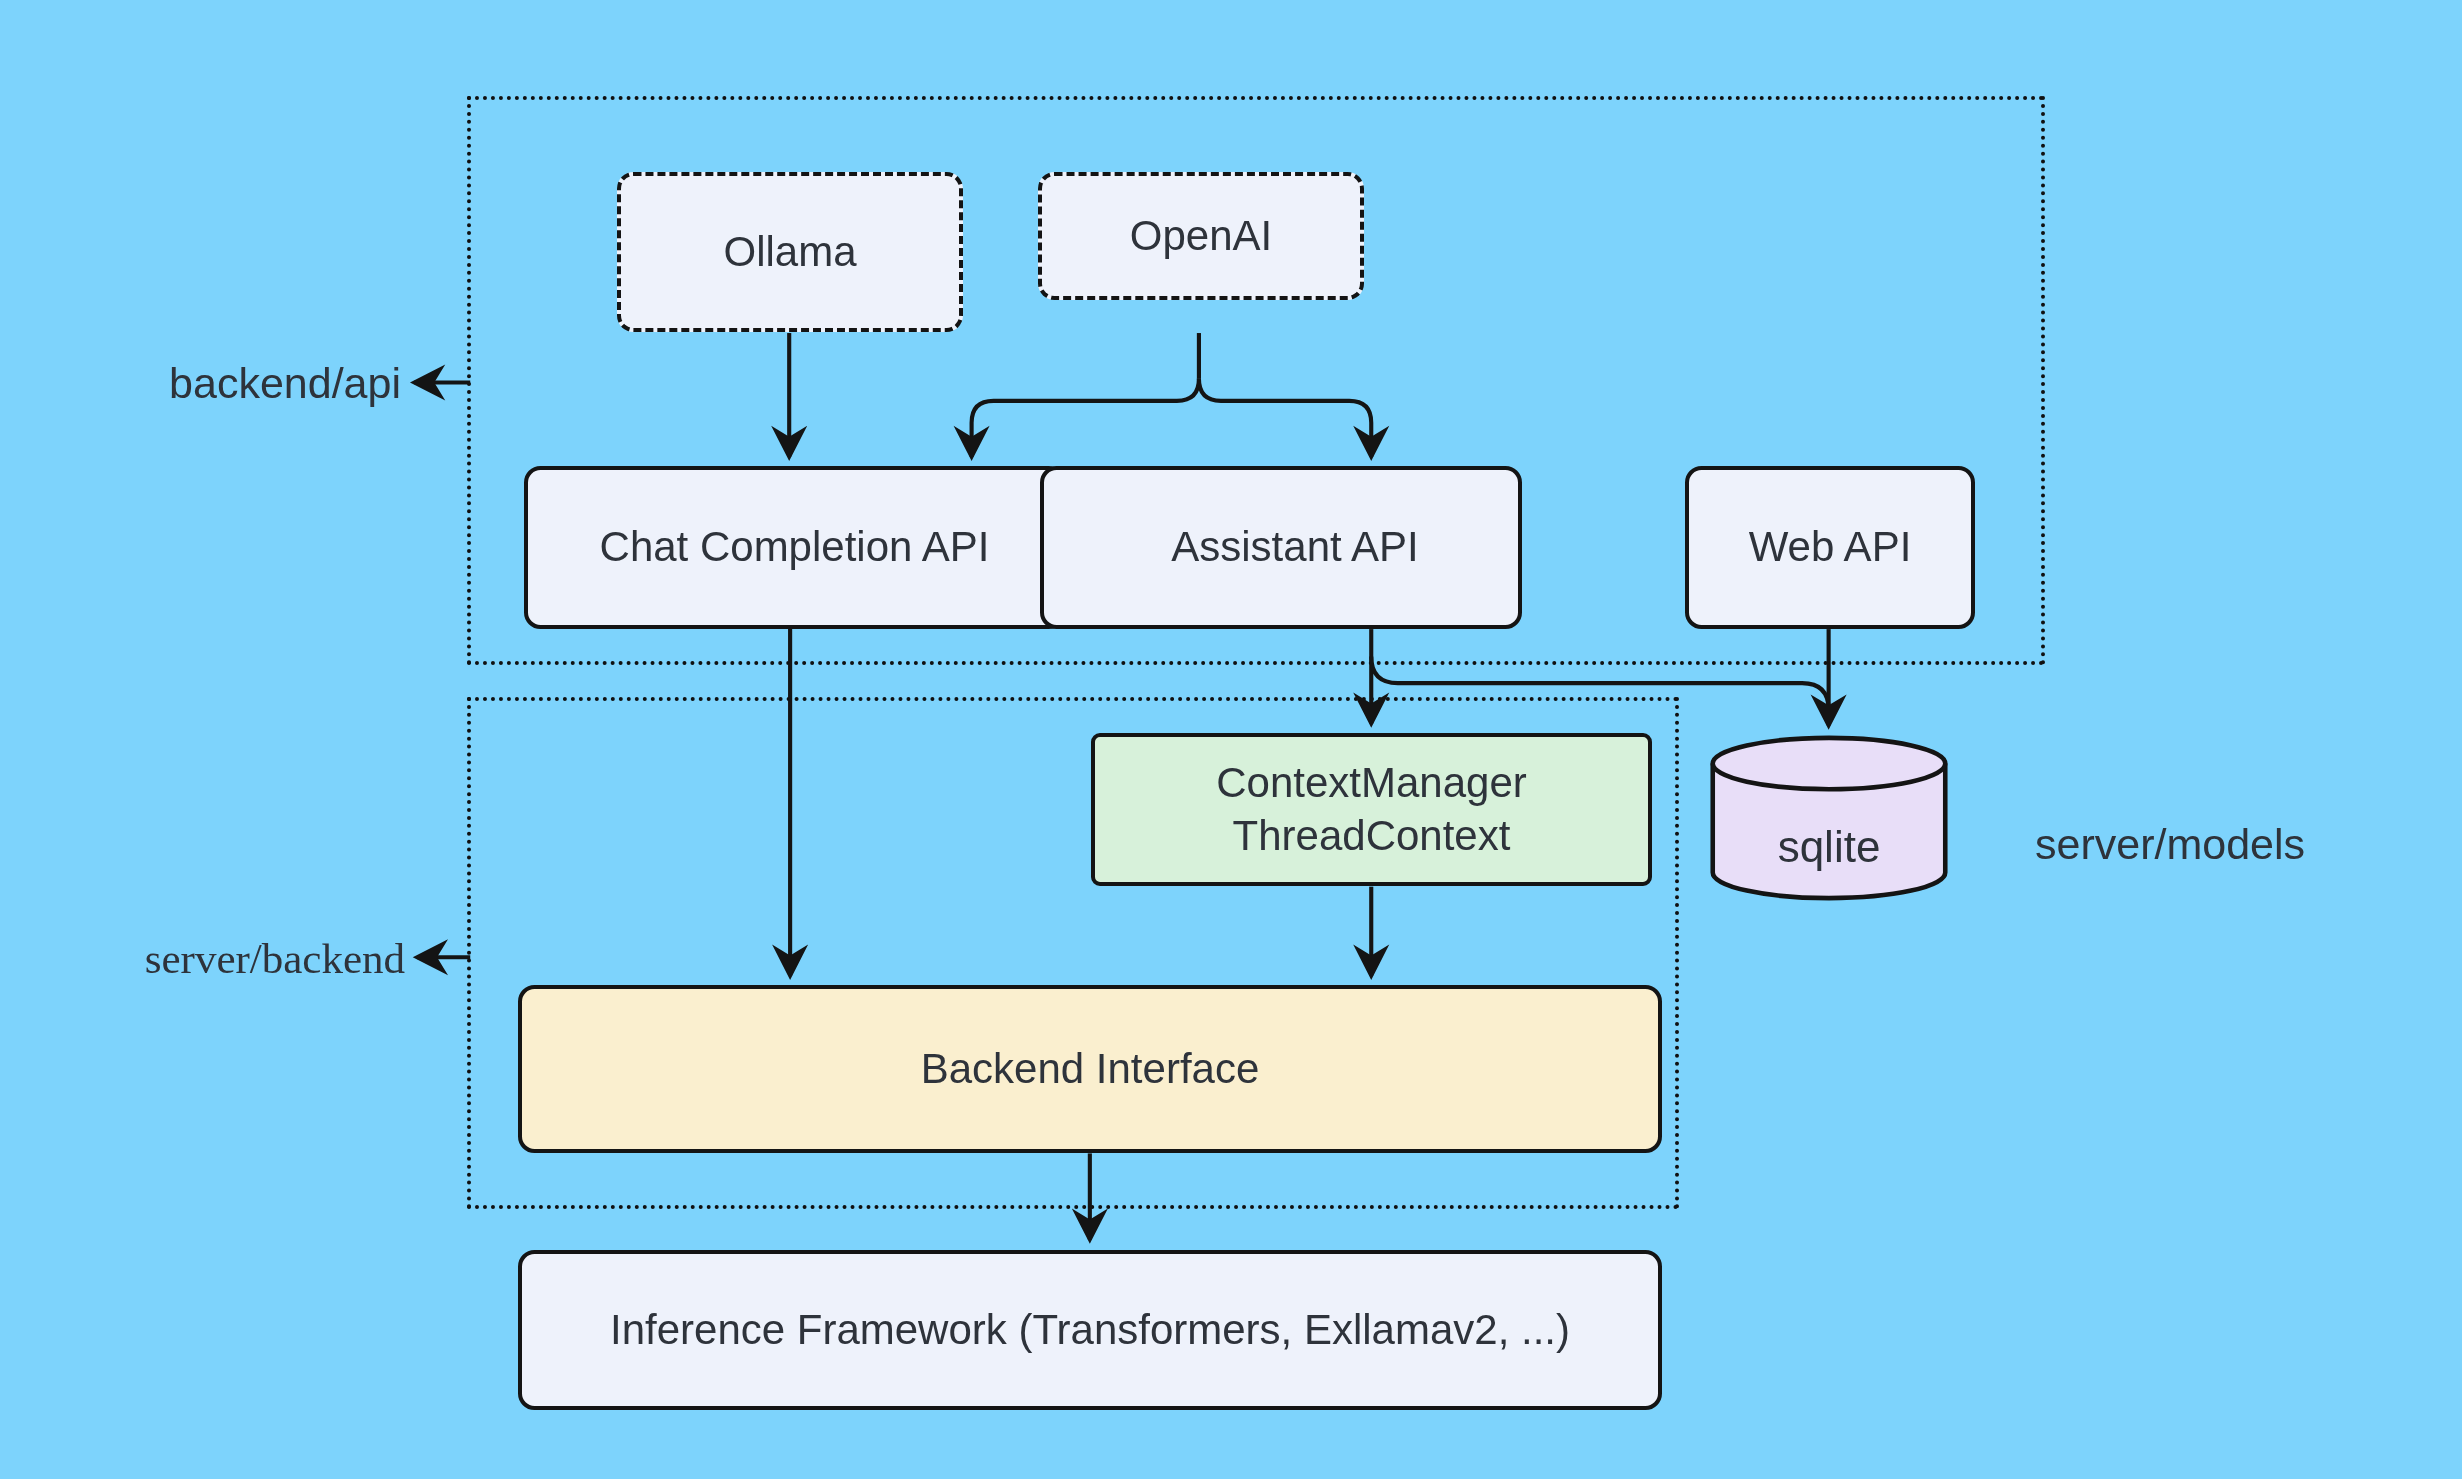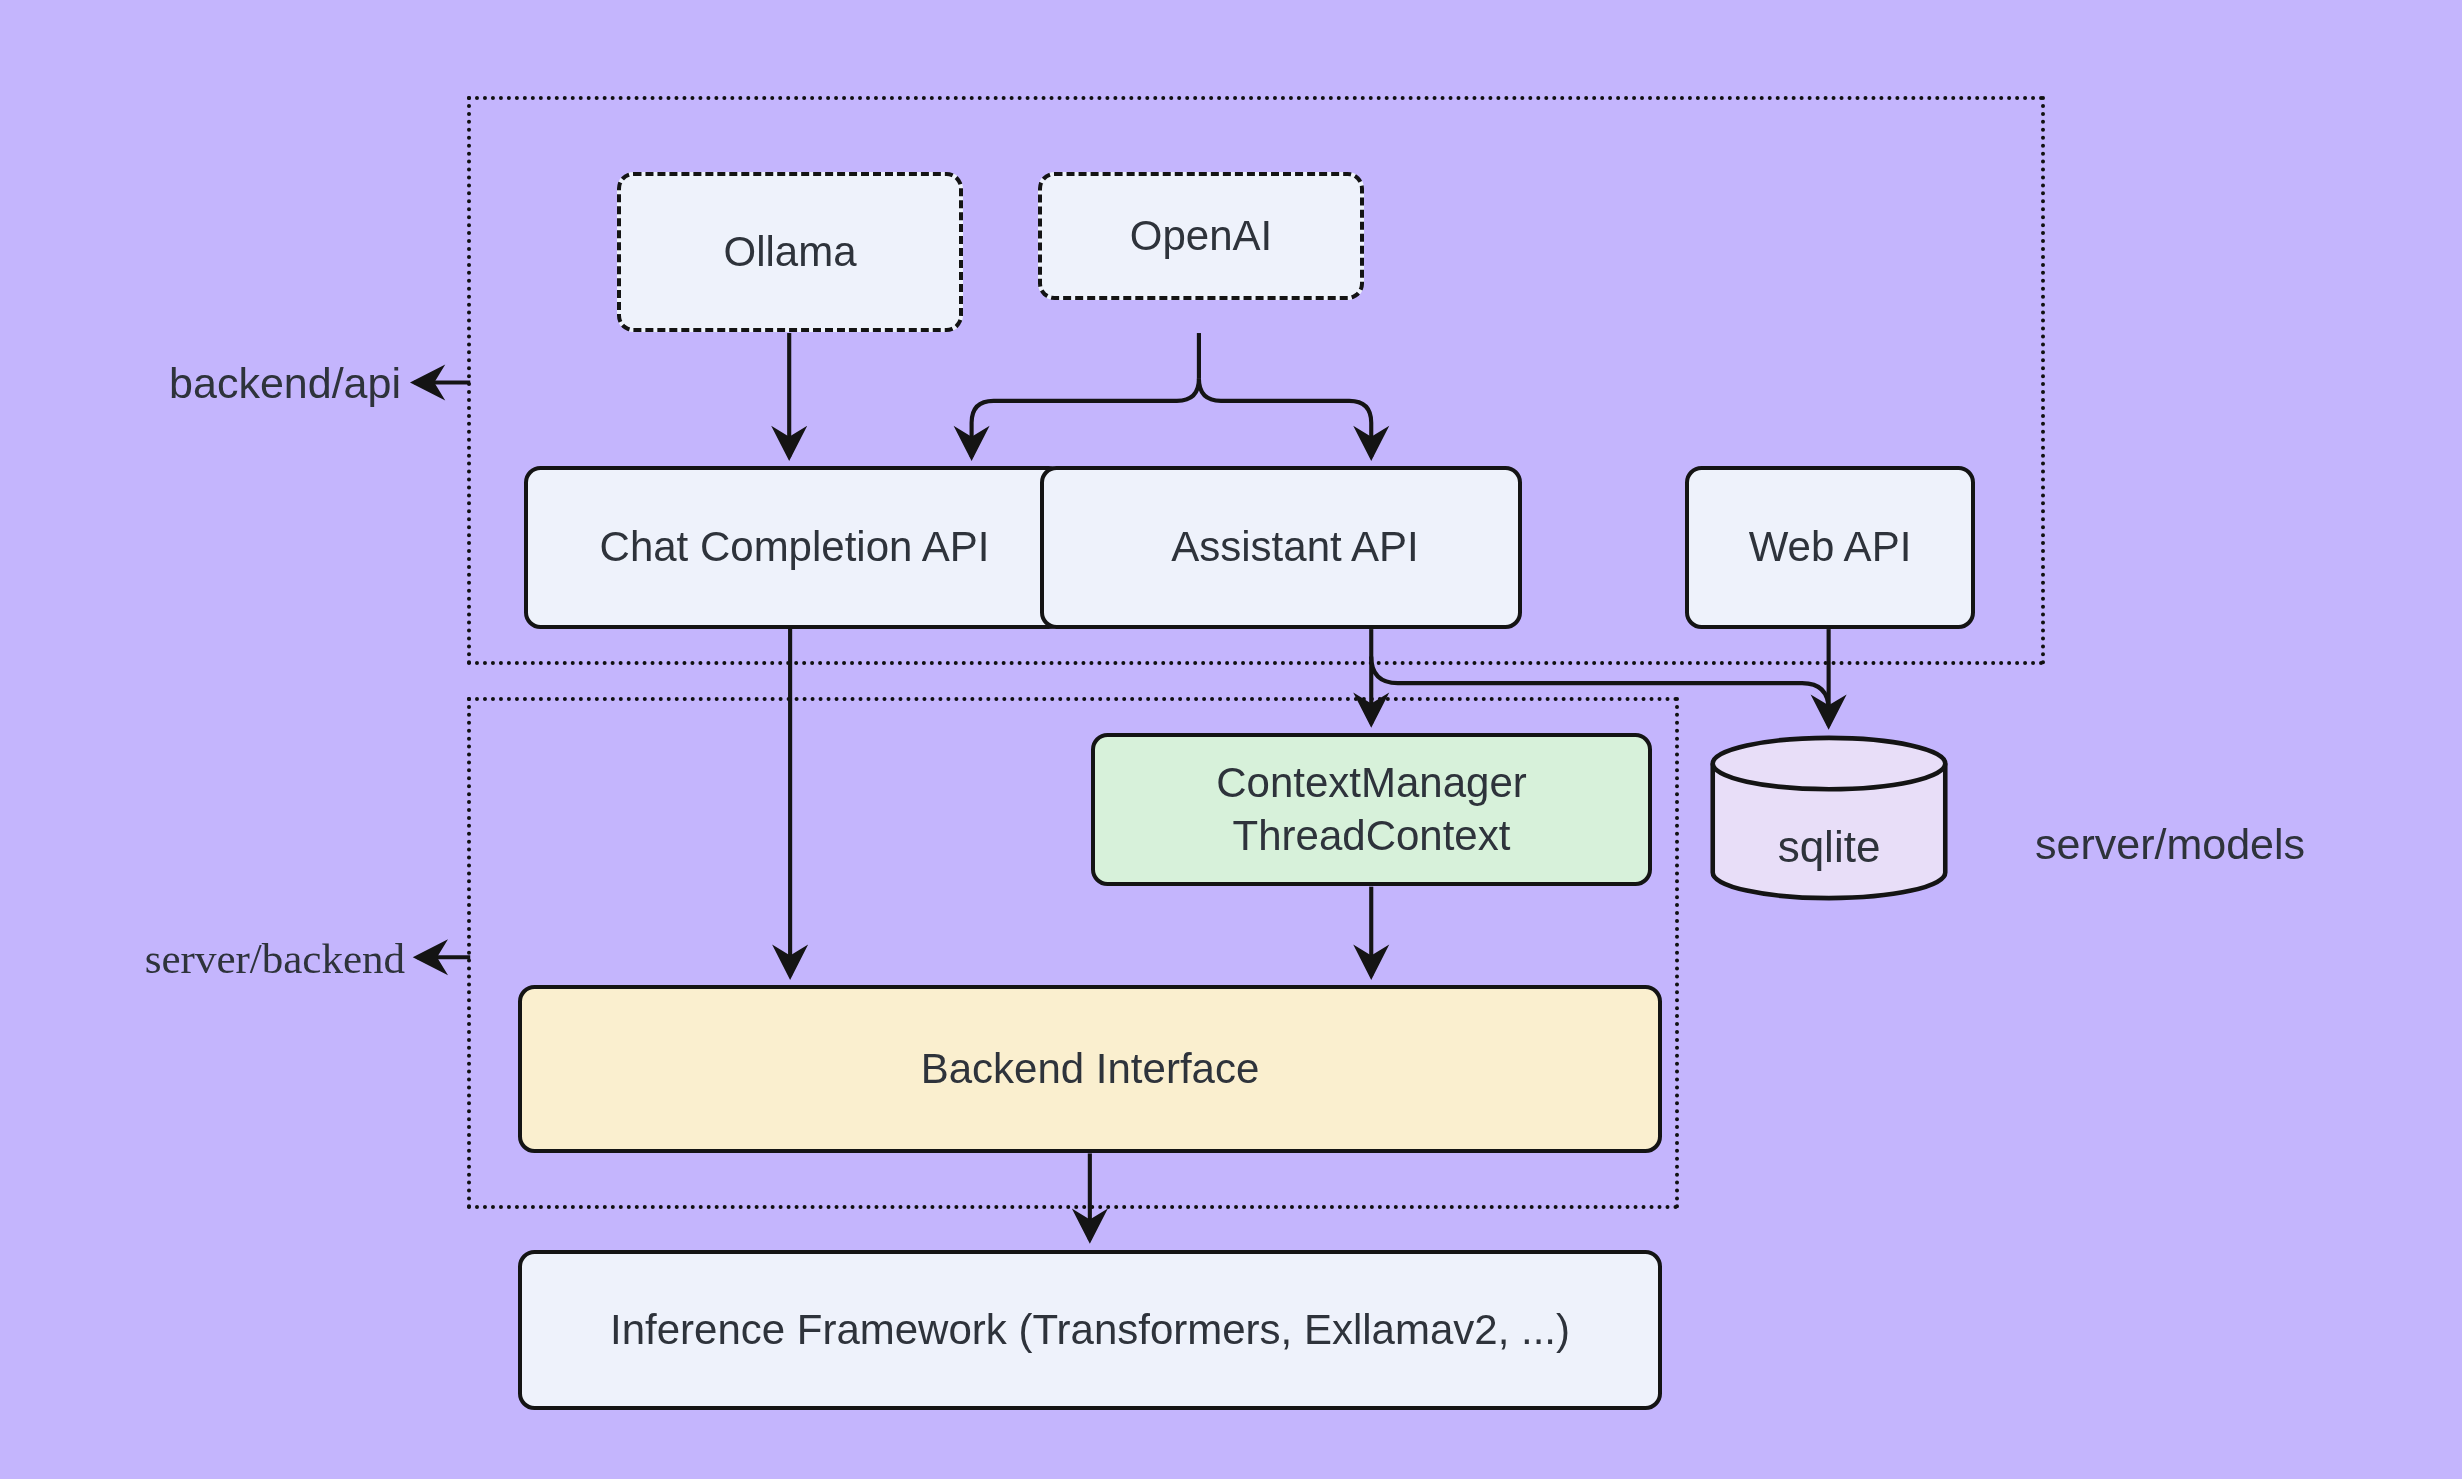--- a/index.html
+++ b/index.html
@@ -5,21 +5,21 @@
   html, body {
     margin: 0;
     padding: 0;
     background: #ffffff;
     font-family: "Liberation Sans", "DejaVu Sans", sans-serif;
   }
   #canvas {
     position: relative;
     width: 2462px;
     height: 1480px;
-    background: #c4b5fd;
+    background: #7dd3fc;
     overflow: hidden;
     color: #2e333b;
   }
   .group-box {
     position: absolute;
     border: 4.6px dotted #101010;
     background: transparent;
   }
   .node {
     position: absolute;
@@ -30,21 +30,21 @@
     display: flex;
     flex-direction: column;
     align-items: center;
     justify-content: center;
     font-size: 42px;
     line-height: 1.25;
     text-align: center;
     color: #2e333b;
   }
   .node.dashed { border-style: dashed; }
-  .node.green  { background: #d7f1da; }
+  .node.green  { background: #d7f1da; border-radius: 9px; }
   .node.yellow { background: #faefcf; }
   .side-label {
     position: absolute;
     font-size: 43px;
     color: #2e333b;
     white-space: nowrap;
   }
   #edge-layer {
     position: absolute;
     left: 0; top: 0;

